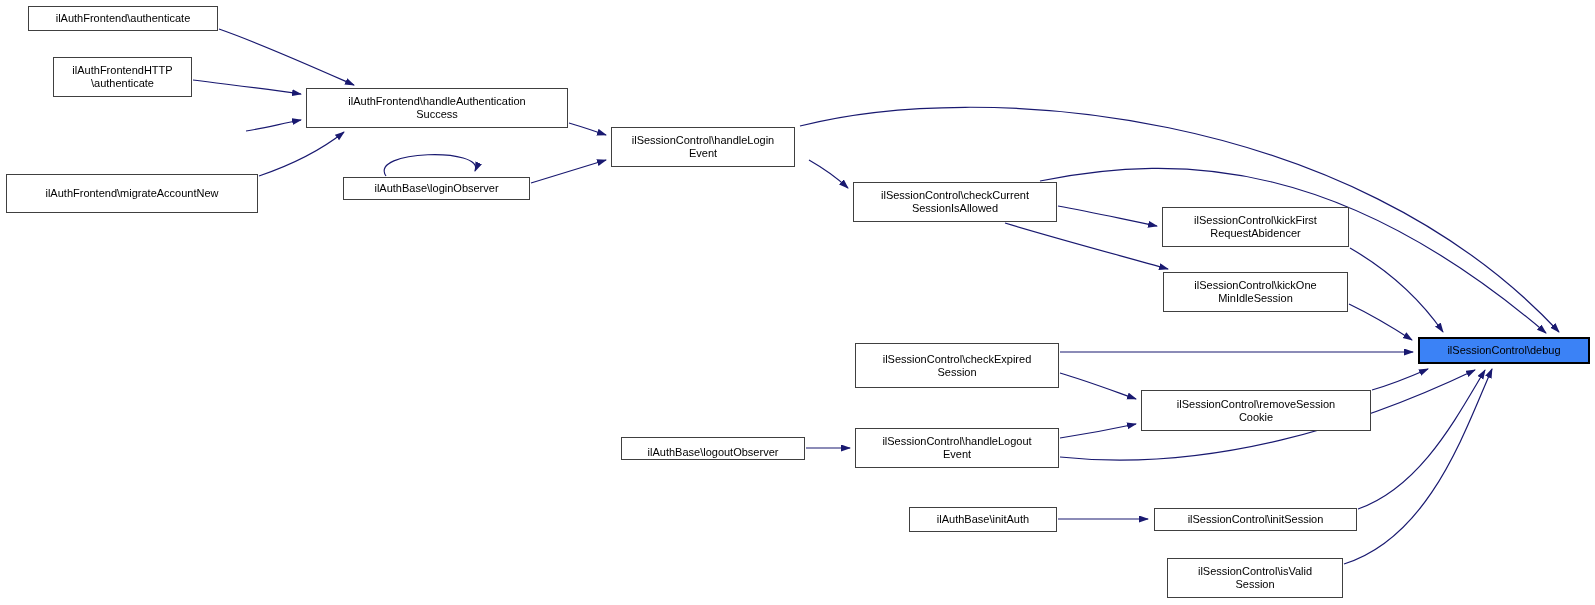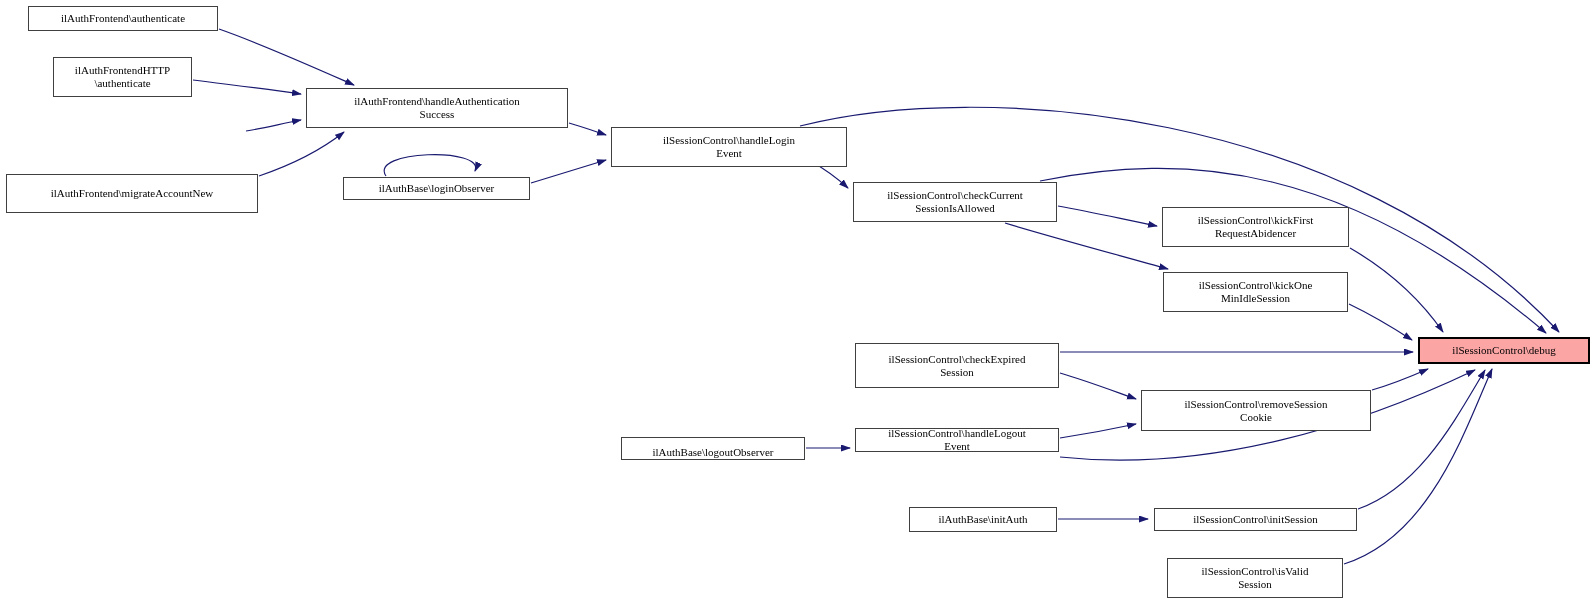--- a/index.html
+++ b/index.html
@@ -1,21 +1,21 @@
 <!DOCTYPE html>
 <html><head>
 <meta charset="utf-8">
 <style>
   html, body { margin: 0; padding: 0; background: #ffffff; }
   .stage {
     position: relative;
     width: 1595px;
     height: 605px;
     background: #ffffff;
-    font-family: Liberation Serif, serif;
+    font-family: Liberation Sans, sans-serif;
     overflow: hidden;
   }
   svg.edges {
     position: absolute;
     left: 0; top: 0;
     width: 1595px; height: 605px;
   }
   .edge {
     fill: none;
     stroke: #191970;
@@ -31,21 +31,21 @@
     line-height: 13px;
     display: flex;
     flex-direction: column;
     align-items: center;
     justify-content: center;
     text-align: center;
     white-space: nowrap;
     cursor: pointer;
   }
   .node.highlight {
-    background: #fca5a5;
+    background: #3b82f6;
     border: 2px solid #000000;
     cursor: default;
   }
 </style>
 </head>
 <body>
 
 <div class="stage">
 
   <svg class="edges" viewBox="0 0 1595 605" xmlns="http://www.w3.org/2000/svg">
@@ -95,21 +95,21 @@
 
   <div class="node" style="left:306px;top:88px;width:262px;height:40px;">
     <span>ilAuthFrontend\handleAuthentication</span>
     <span>Success</span>
   </div>
 
   <div class="node" style="left:343px;top:177px;width:187px;height:23px;">
     <span>ilAuthBase\loginObserver</span>
   </div>
 
-  <div class="node" style="left:611px;top:127px;width:236px;height:40px;">
+  <div class="node" style="left:611px;top:127px;width:184px;height:40px;">
     <span>ilSessionControl\handleLogin</span>
     <span>Event</span>
   </div>
 
   <div class="node" style="left:1162px;top:207px;width:187px;height:40px;">
     <span>ilSessionControl\kickFirst</span>
     <span>RequestAbidencer</span>
   </div>
 
   <div class="node" style="left:853px;top:182px;width:204px;height:40px;">
@@ -128,21 +128,21 @@
 
   <div class="node" style="left:855px;top:343px;width:204px;height:45px;">
     <span>ilSessionControl\checkExpired</span>
     <span>Session</span>
   </div>
 
   <div class="node" style="left:621px;top:437px;width:184px;height:23px;justify-content:flex-end;">
     <span>ilAuthBase\logoutObserver</span>
   </div>
 
-  <div class="node" style="left:855px;top:428px;width:204px;height:24px;">
+  <div class="node" style="left:855px;top:428px;width:204px;height:40px;">
     <span>ilSessionControl\handleLogout</span>
     <span>Event</span>
   </div>
 
   <div class="node" style="left:1141px;top:390px;width:230px;height:41px;">
     <span>ilSessionControl\removeSession</span>
     <span>Cookie</span>
   </div>
 
   <div class="node" style="left:909px;top:507px;width:148px;height:25px;">

